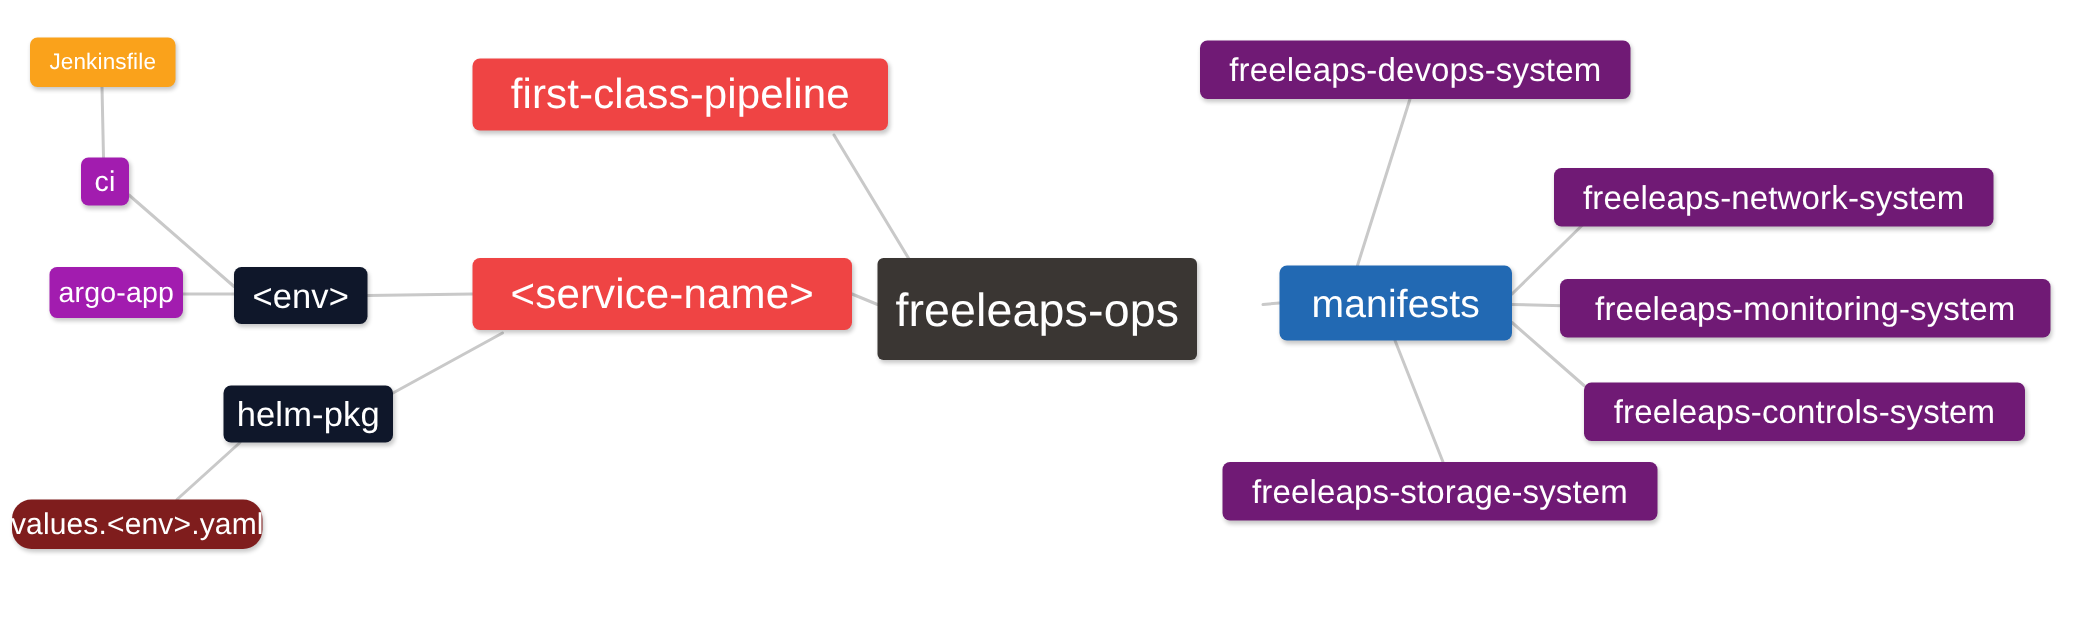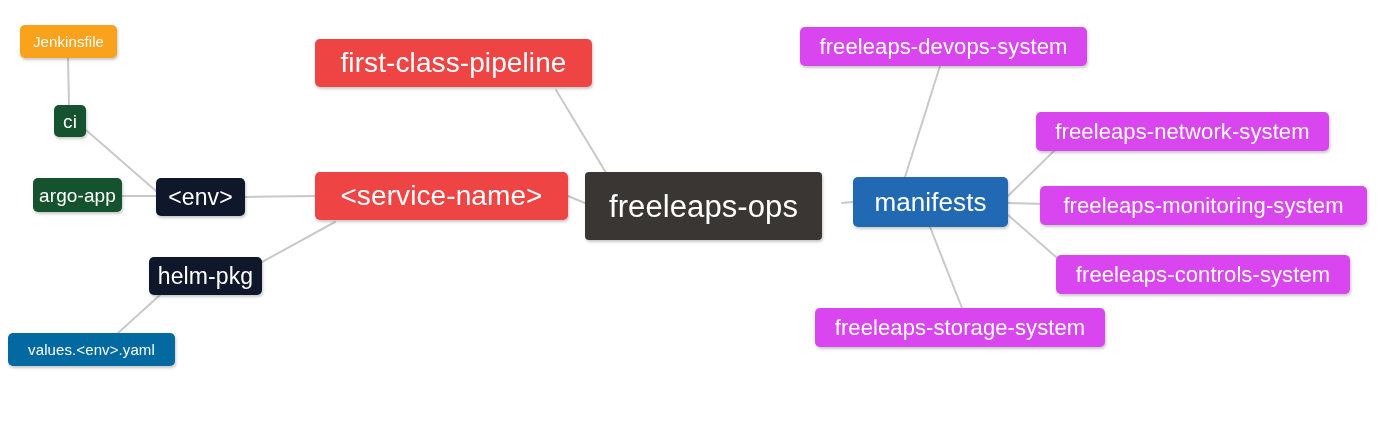--- a/index.html
+++ b/index.html
@@ -47,34 +47,35 @@
   }
   .node.blue-lg {
     background: #ef4444;
     font-size: 28px;
   }
   .node.blue-md {
     background: #2269b3;
     font-size: 26px;
   }
   .node.green-lg {
-    background: #d946ef;
+    background: #701a75;
     font-size: 22px;
   }
   .node.green-md {
     background: #0f172a;
     font-size: 23px;
   }
   .node.red-md {
-    background: #14532d;
+    background: #a21caf;
     font-size: 19px;
   }
   .node.red-sm {
-    background: #0369a1;
-    font-size: 15px;
+    background: #7f1d1d;
+    font-size: 20px;
+    border-radius: 13px;
   }
   .node.orange-sm {
     background: #faa21b;
     font-size: 15px;
     text-align: center;
   }
 </style>
 </head>
 <body>
 
@@ -89,21 +90,21 @@
       <line x1="156" y1="196" x2="122" y2="196" stroke="#c9c9c9" stroke-width="2" stroke-linecap="round"></line>
       <line x1="69" y1="105" x2="68" y2="58" stroke="#c9c9c9" stroke-width="2" stroke-linecap="round"></line>
       <line x1="160" y1="295" x2="118" y2="333" stroke="#c9c9c9" stroke-width="2" stroke-linecap="round"></line>
       <line x1="905" y1="177" x2="940" y2="66" stroke="#c9c9c9" stroke-width="2" stroke-linecap="round"></line>
       <line x1="1008" y1="196" x2="1056" y2="149" stroke="#c9c9c9" stroke-width="2" stroke-linecap="round"></line>
       <line x1="1008" y1="203" x2="1048" y2="204" stroke="#c9c9c9" stroke-width="2" stroke-linecap="round"></line>
       <line x1="1008" y1="215" x2="1056" y2="257" stroke="#c9c9c9" stroke-width="2" stroke-linecap="round"></line>
       <line x1="930" y1="227" x2="962" y2="308" stroke="#c9c9c9" stroke-width="2" stroke-linecap="round"></line>
     </svg>
   <div id="node-layer">
-      <div class="node root" style="left: 585px; top: 172px; width: 237px; height: 68px;">
+      <div class="node root" style="left: 585px; top: 172px; width: 213px; height: 68px;">
         <span>freeleaps-ops</span>
       </div>
       <div class="node blue-lg" style="left: 315px; top: 172px; width: 253px; height: 48px; text-align: right;">
         <span>&lt;service-name&gt;</span>
       </div>
       <div class="node blue-lg" style="left: 315px; top: 39px; width: 277px; height: 48px;">
         <span>first-class-pipeline</span>
       </div>
       <div class="node blue-md" style="left: 853px; top: 177px; width: 155px; height: 50px; align-items: center;">
         <span>manifests</span>

